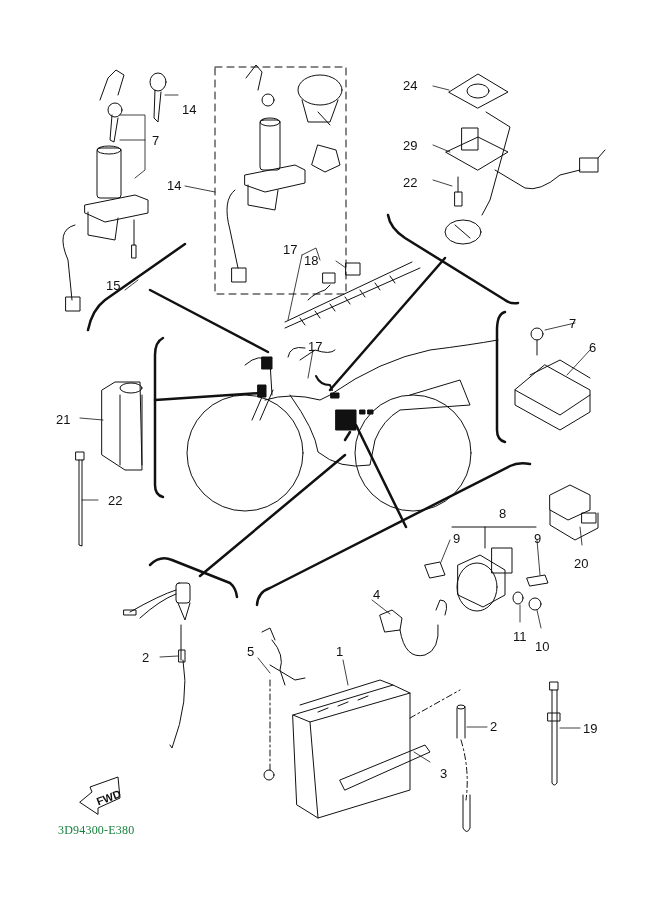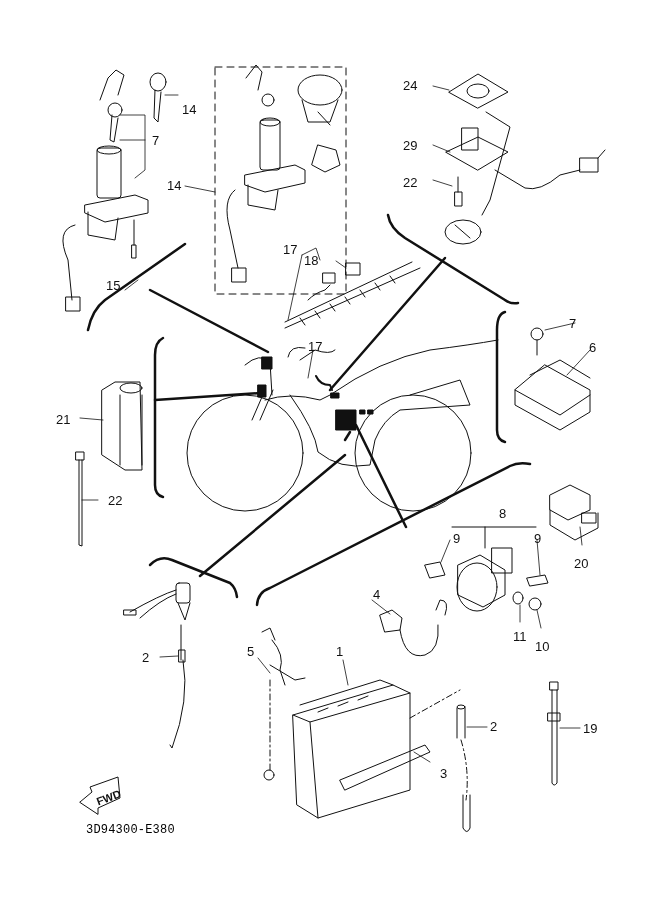--- a/index.html
+++ b/index.html
@@ -1,20 +1,20 @@
 <!DOCTYPE html>
 <html><head>
   <meta charset="utf-8">
   <style>
     html, body { margin: 0; padding: 0; background: #ffffff; }
     body { width: 661px; height: 913px; position: relative; overflow: hidden; font-family: "Liberation Sans", sans-serif; }
     #stage { position: absolute; left: 0; top: 0; width: 661px; height: 913px; }
     svg { position: absolute; left: 0; top: 0; }
     .lbl { position: absolute; font-family: "Liberation Sans", sans-serif; font-size: 13px; color: #111; line-height: 1; white-space: nowrap; }
-    .code { position: absolute; left: 58px; top: 823px; font-family: Liberation Mono, monospace; font-size: 12px; color: #000000; letter-spacing: 0.2px; margin-left: 28px; }
+    .code { position: absolute; left: 58px; top: 823px; font-family: Liberation Serif, serif; font-size: 12px; color: #15803d; letter-spacing: 0.2px; }
     .fwd-text { font-family: "Liberation Sans", sans-serif; font-weight: bold; font-size: 11px; }
   </style>
 </head>
 <body>
 
 <div id="stage">
 <svg width="661" height="913" viewBox="0 0 661 913" fill="none" stroke="#111" stroke-width="1" stroke-linecap="round" stroke-linejoin="round">
 
   <g stroke-width="2.5">
     <path d="M88 330 Q92 310 105 300 L185 244"></path>

